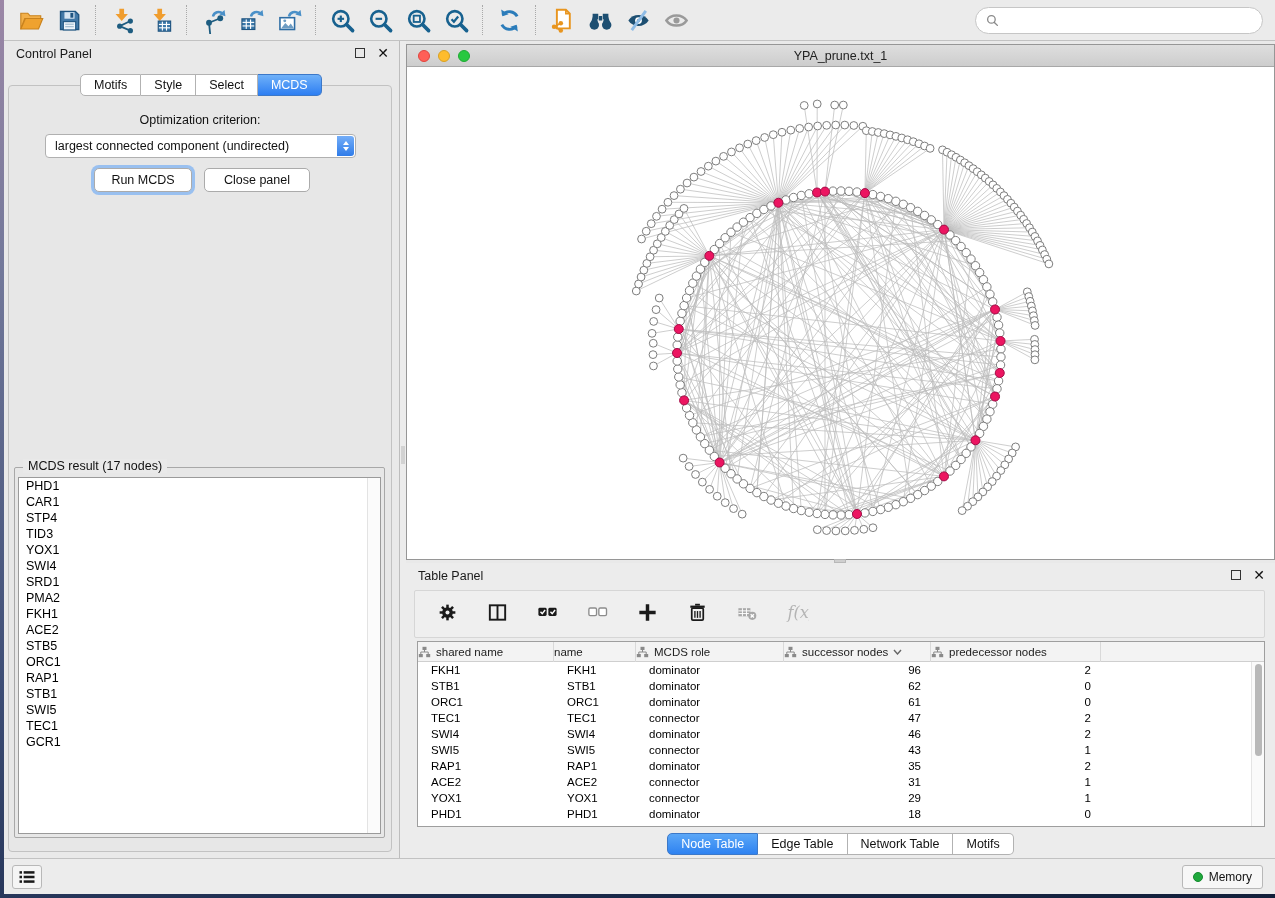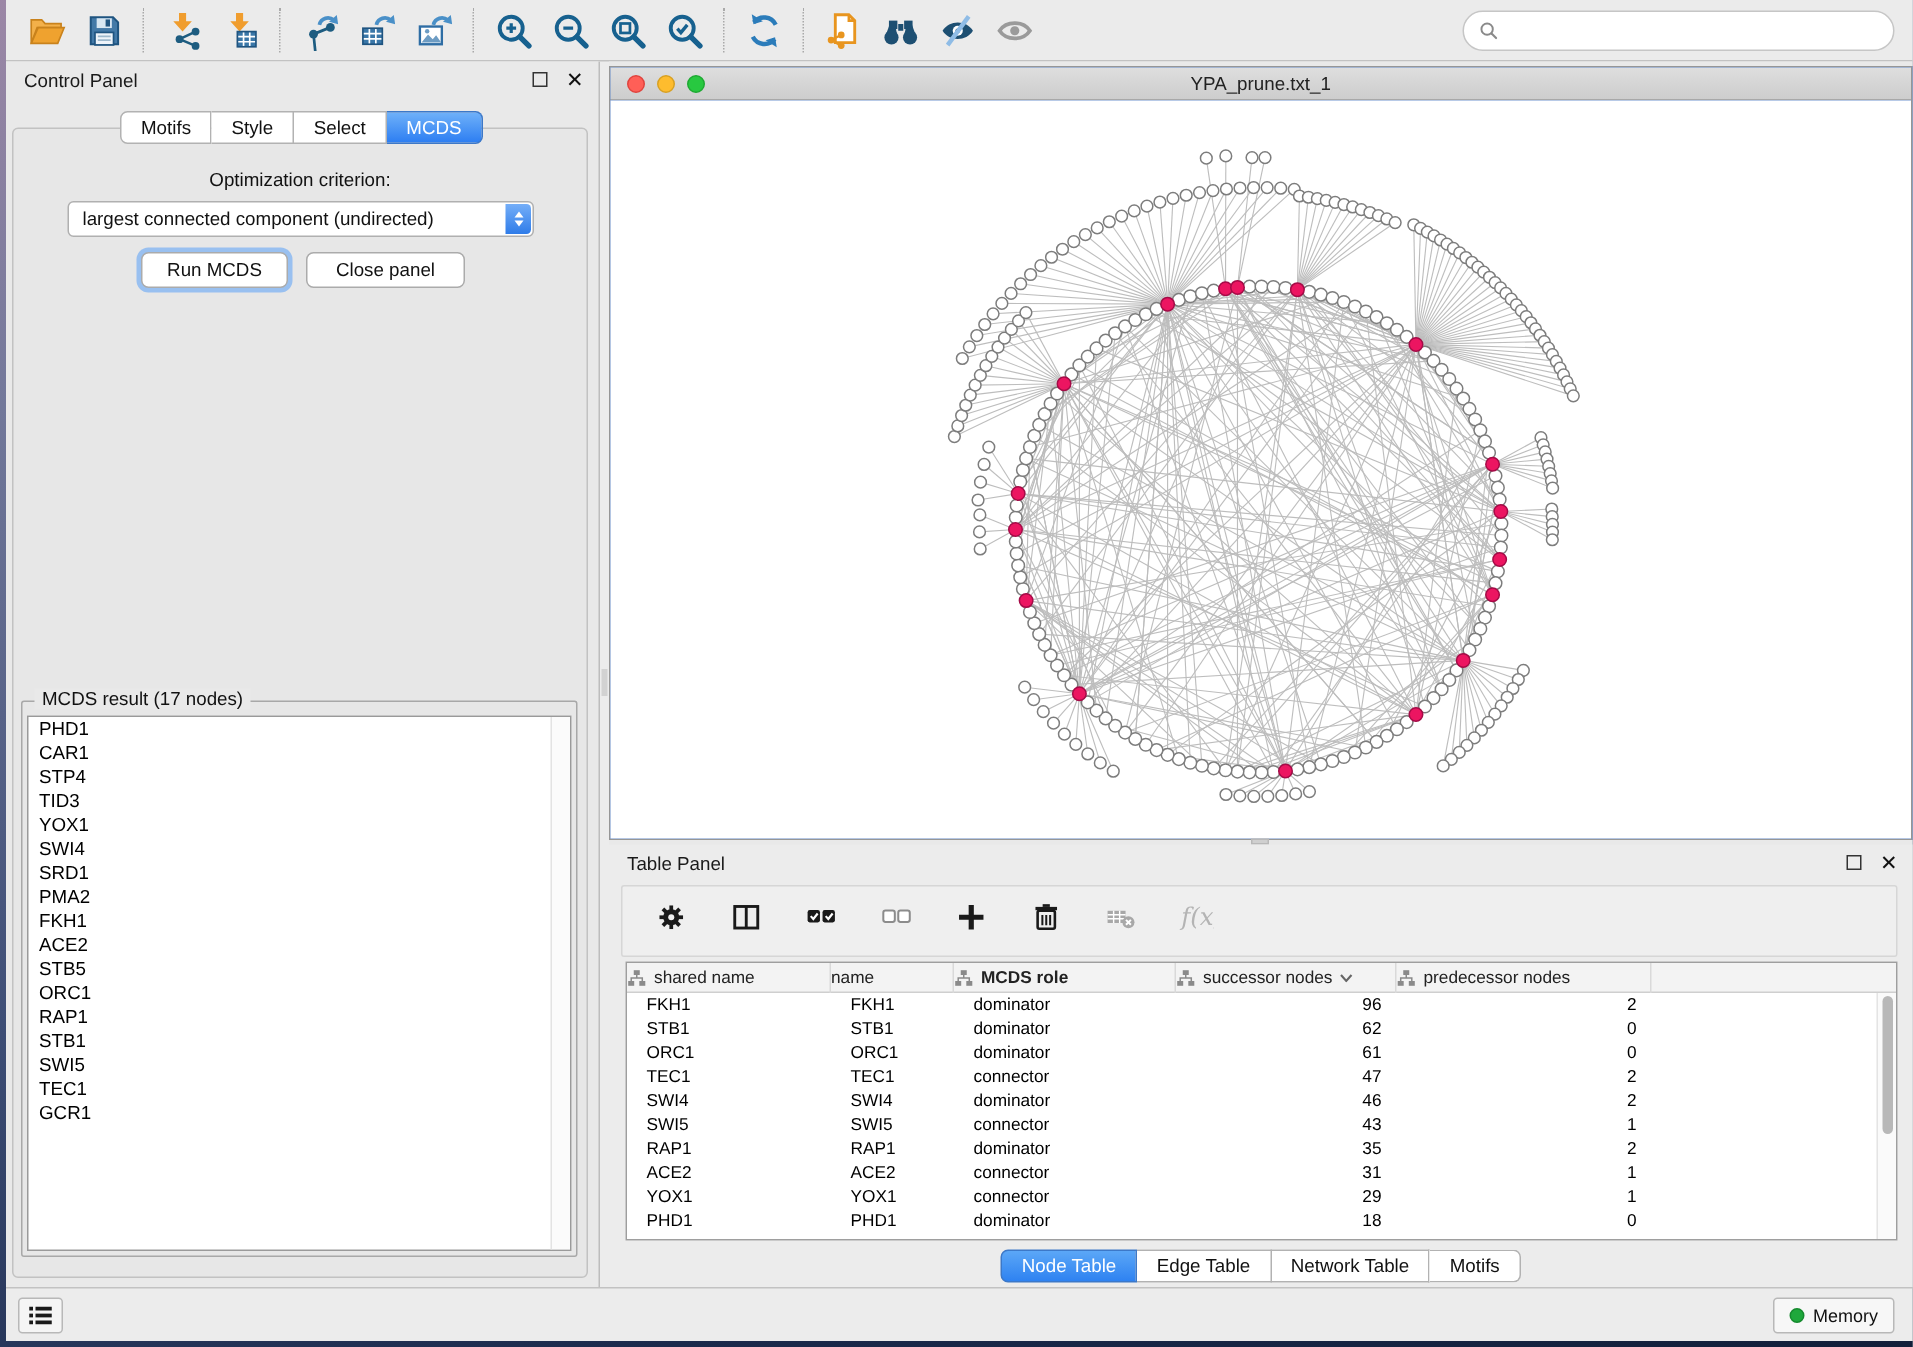--- a/index.html
+++ b/index.html
@@ -1071,21 +1071,21 @@
                   <rect x="4.5" y="0.8" width="4" height="3.2"></rect>
                   <rect x="0.8" y="8" width="4" height="3.2"></rect>
                   <rect x="8.2" y="8" width="4" height="3.2"></rect>
                 </g>
               </svg>
               <span>shared name</span>
             </div>
             <div class="th" style="width: 82px;">
               <span>name</span>
             </div>
-            <div class="th" style="width: 148px; font-weight: bold;">
+            <div class="th" style="width: 148px;">
               <svg width="13" height="12" viewBox="0 0 13 12">
                 <path d="M6.5 4 v2 M2.8 8 v-2 h7.4 v2" fill="none" stroke="#8a8a8a"></path>
                 <g fill="#8a8a8a">
                   <rect x="4.5" y="0.8" width="4" height="3.2"></rect>
                   <rect x="0.8" y="8" width="4" height="3.2"></rect>
                   <rect x="8.2" y="8" width="4" height="3.2"></rect>
                 </g>
               </svg>
               <span>MCDS role</span>
             </div>

